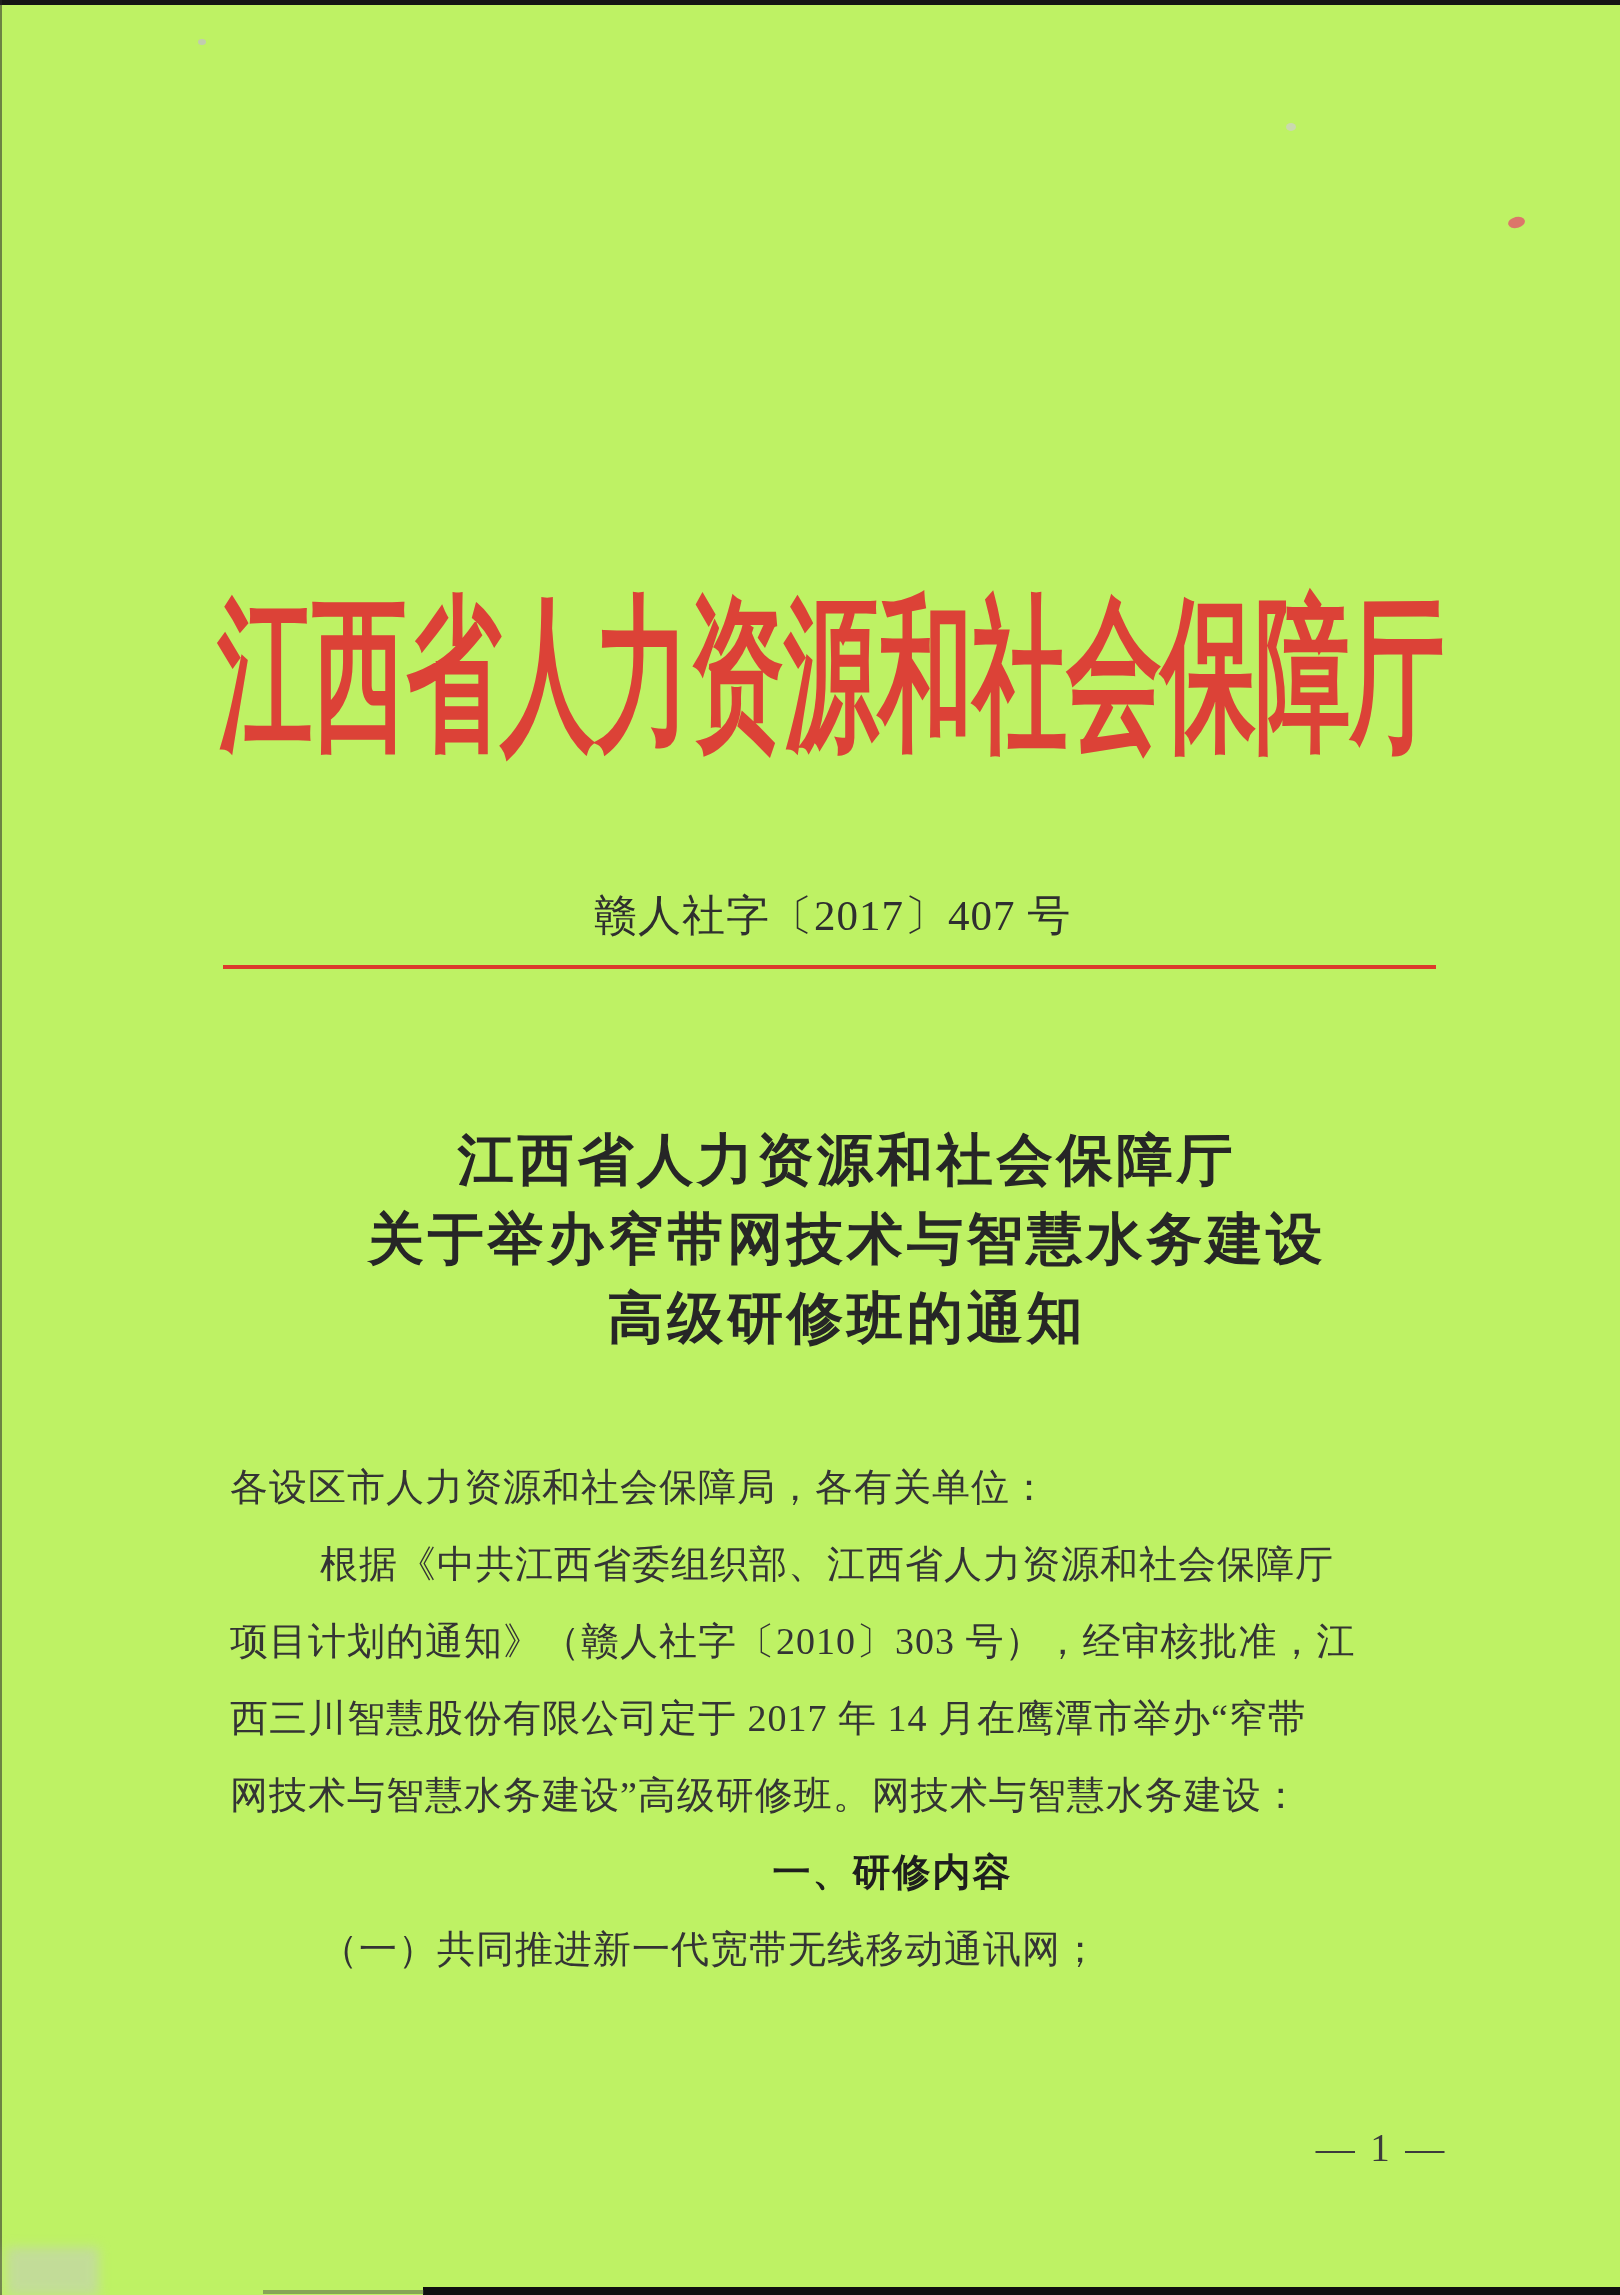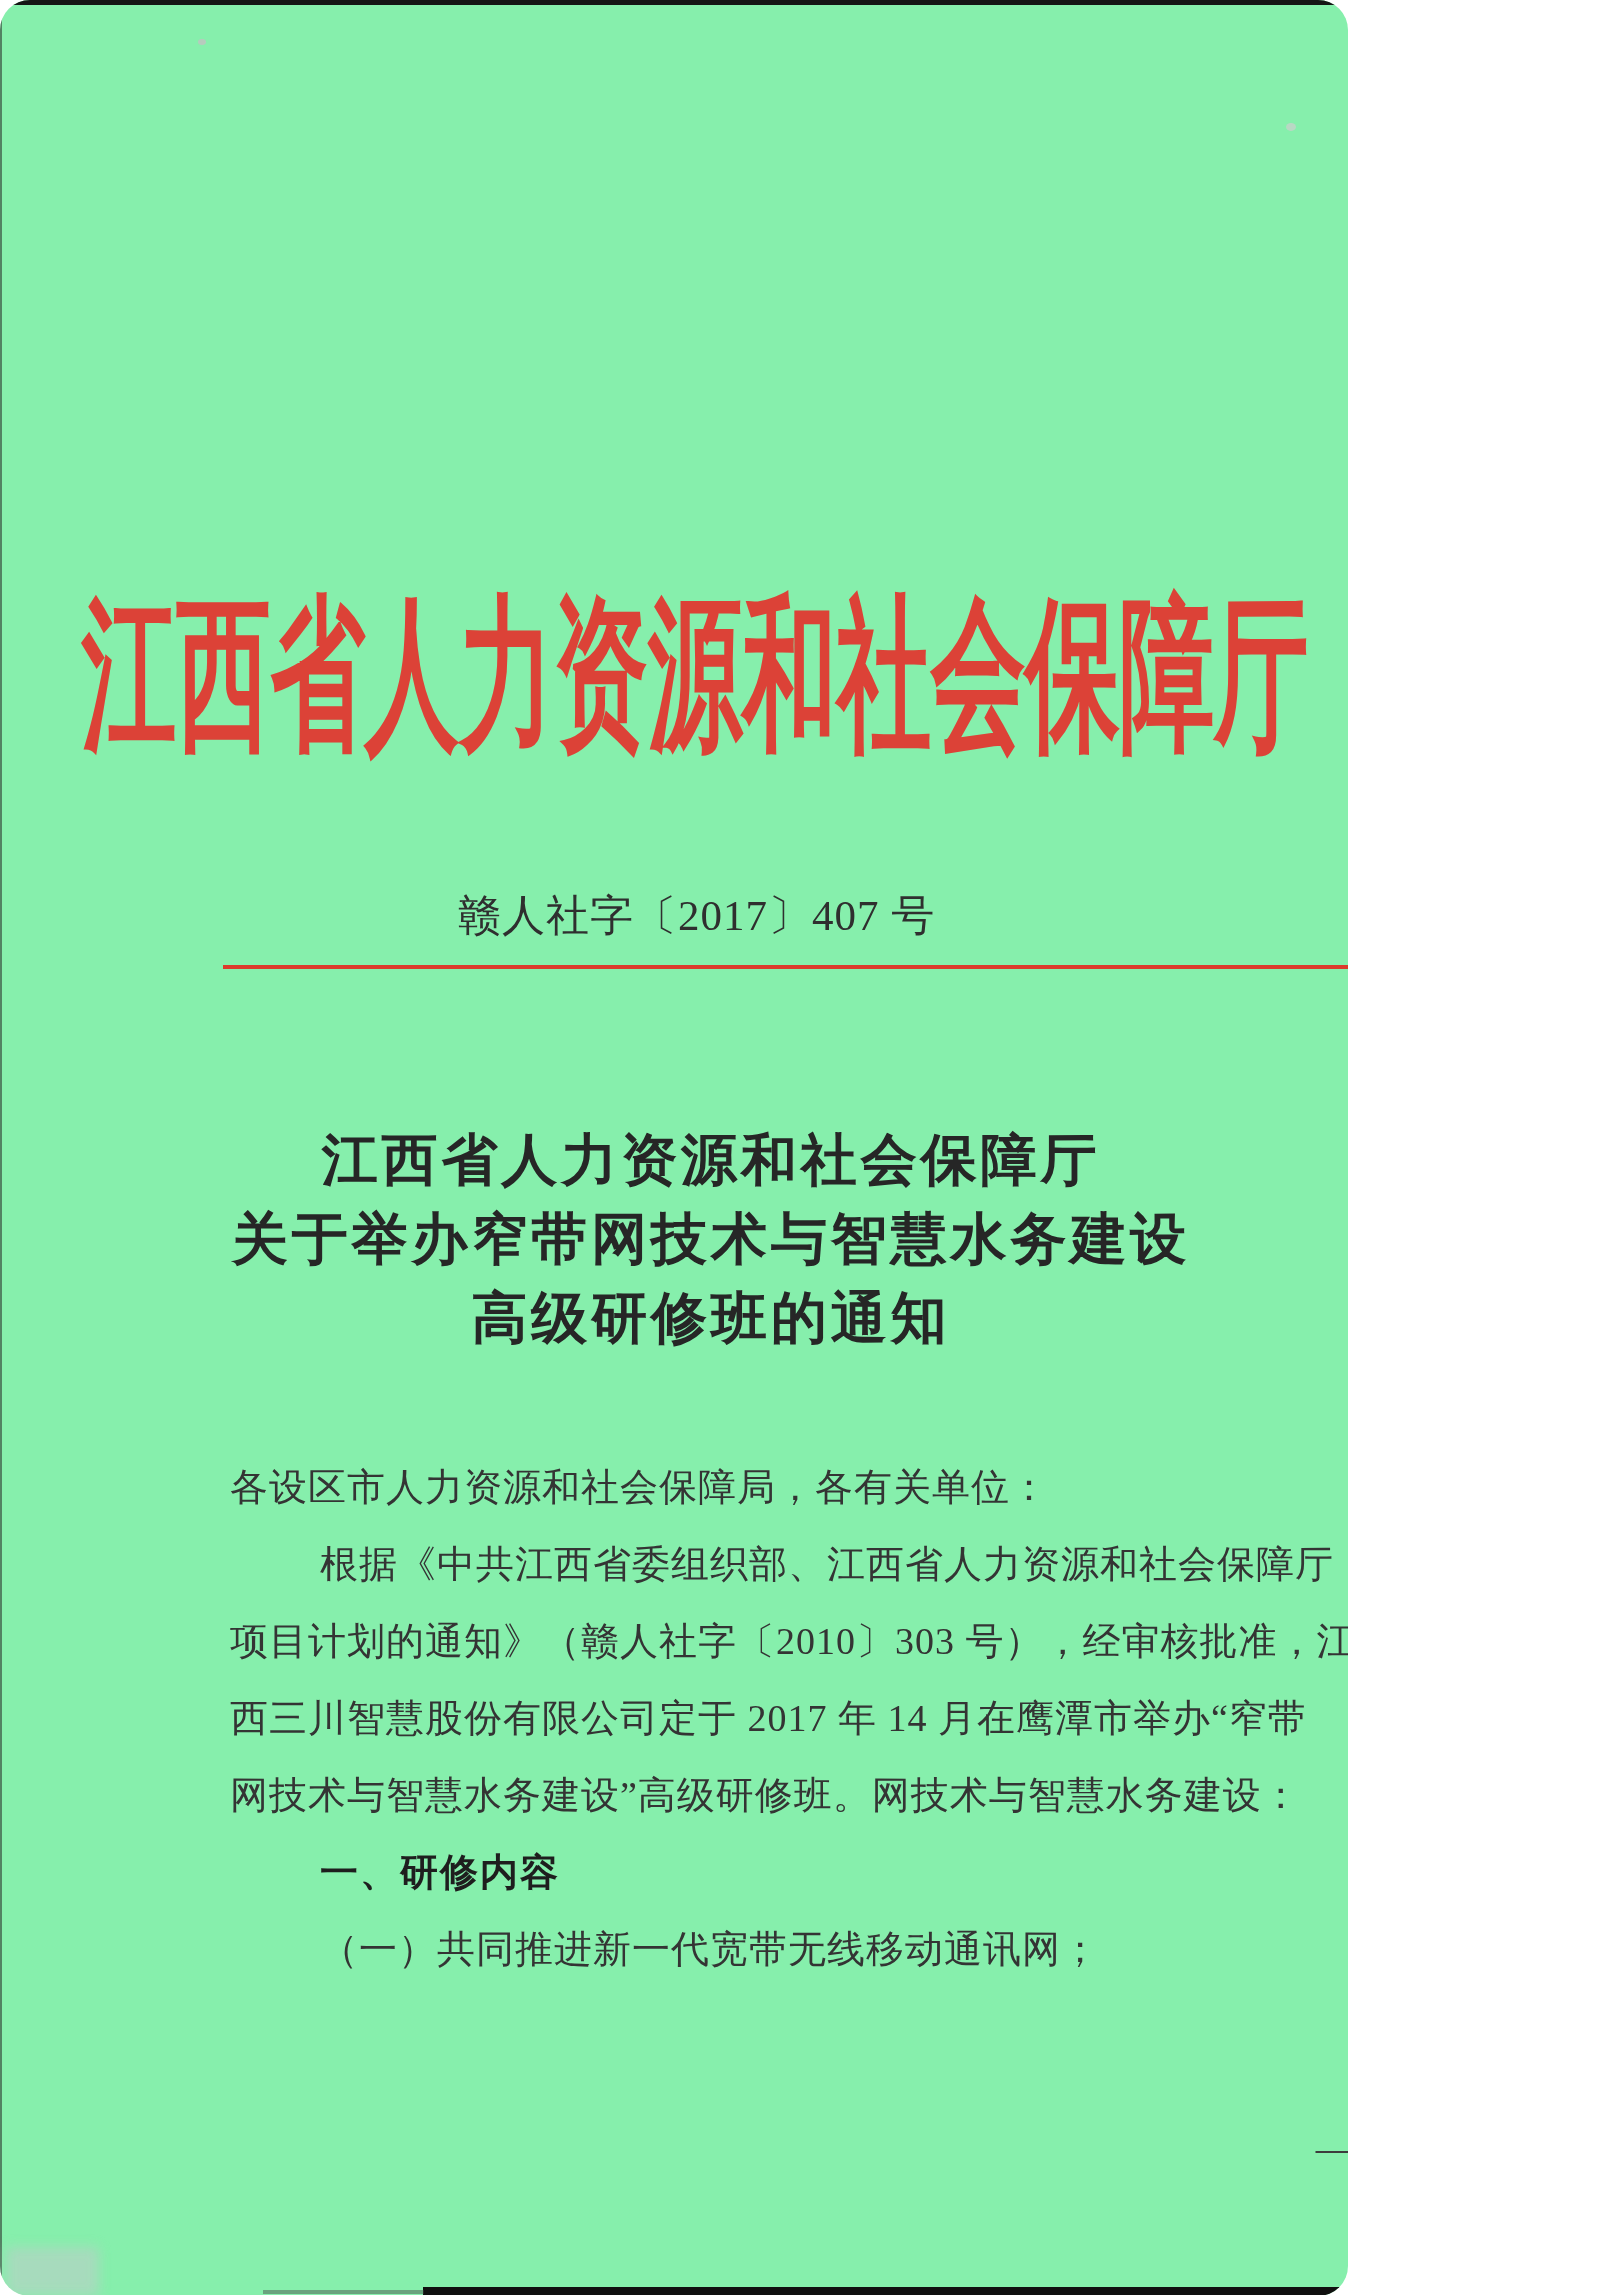--- a/index.html
+++ b/index.html
@@ -1,23 +1,22 @@
 <!DOCTYPE html>
 <html><head>
 <meta charset="utf-8">
 <style>
   html, body { margin: 0; padding: 0; background: #ffffff; }
   .page {
     position: relative;
-    width: 1348px;
+    width: 1620px;
     height: 2296px;
-    background: #86efac;
+    background: #bef264;
     overflow: hidden;
     font-family: "Liberation Serif", "DejaVu Serif", serif;
-    border-radius: 30px;
   }
 
   
   .scan-edge-top    { position: absolute; top: 0; left: 0; width: 100%; height: 4.9px; background: #151515; }
   .scan-edge-left   { position: absolute; top: 0; left: 0; width: 2px; height: 100%; background: rgba(40,40,40,.55); }
   .scan-edge-bottom { position: absolute; bottom: 0; left: 423px; right: 0; height: 8.8px; background: #101010; }
   .scan-edge-bottom-light { position: absolute; bottom: 2px; left: 263px; width: 161px; height: 3.9px; background: rgba(70,70,70,.45); }
   .scan-smudge-bl   { position: absolute; bottom: 0; left: 5.9px; width: 93px; height: 49px; background: #c7c8cd; opacity: .5; filter: blur(5.9px); }
   .speck-red    { position: absolute; top: 217px; left: 1508px; width: 16.7px; height: 10.8px; background: #e2606b; border-radius: 50%; opacity: .85; transform: rotate(-14deg); }
   .speck-gray-a { position: absolute; top: 39px;  left: 198px;  width: 7.8px;  height: 5.9px; background: #c2c2c2; border-radius: 50%; opacity: .8; }
@@ -56,21 +55,21 @@
 
   
   .body-block {
     position: absolute; top: 1449px; left: 230px; width: 1235px;
     font-size: 38px; line-height: 77px; color: #343434; letter-spacing: 1px;
   }
   .body-line { white-space: nowrap; }
   .body-line.indent { padding-left: 90px; }
   .body-line.heading {
     font-family: Liberation Serif, serif;
-    font-weight: bold; color: #1e1e1e; letter-spacing: 2px;
+    font-weight: bold; color: #1e1e1e; letter-spacing: 2px; text-align: center;
   }
 
   
   .page-number {
     position: absolute; top: 2125px; left: 1264px; width: 235px;
     text-align: center; font-size: 39px; color: #3c3c3c; letter-spacing: 2.9px;
     white-space: nowrap;
   }
 </style>
 </head>

